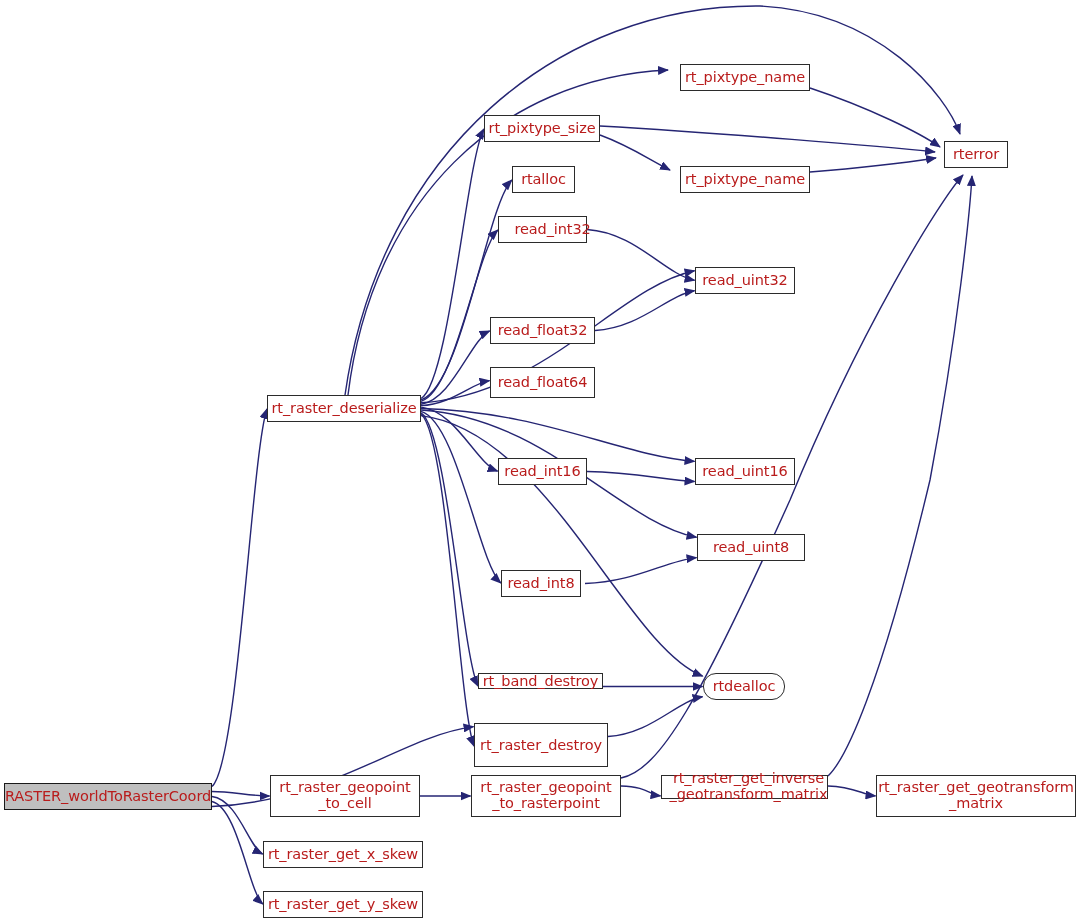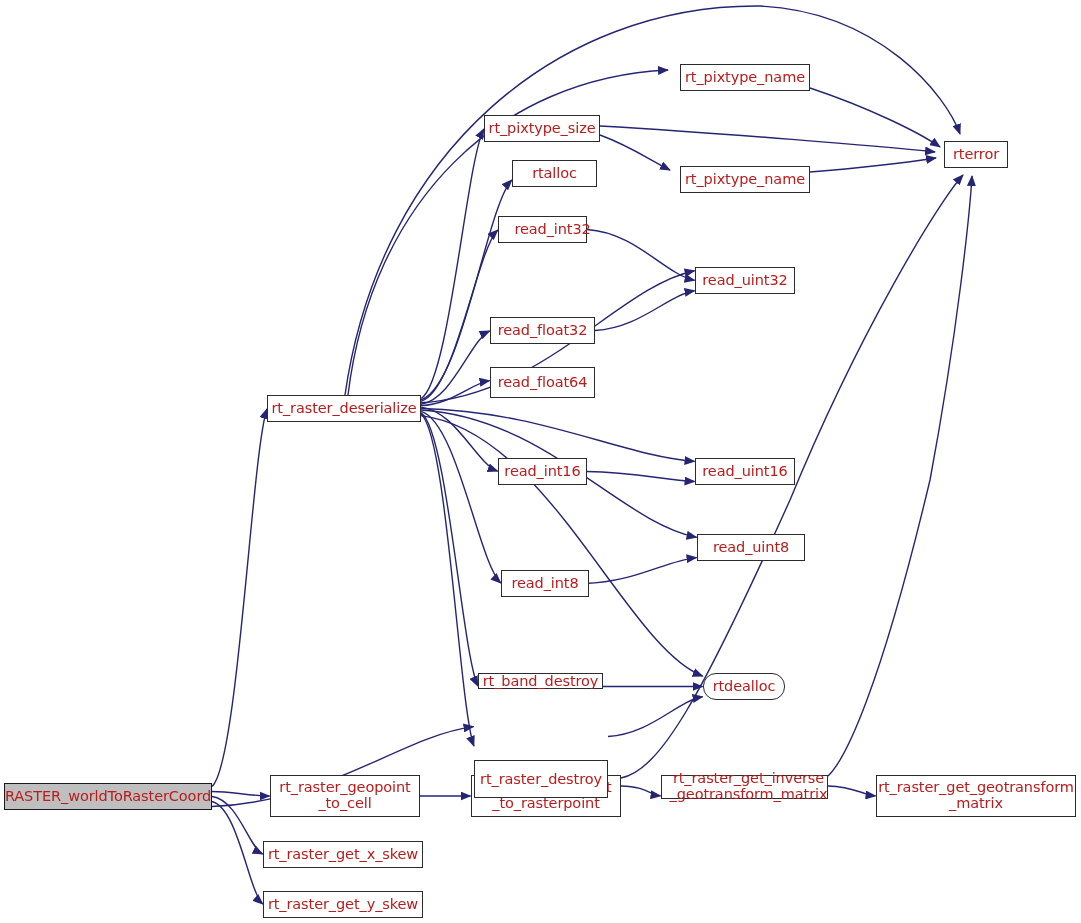--- a/index.html
+++ b/index.html
@@ -72,26 +72,26 @@
 _to_rasterpoint</div>
       <div class="node two-line" style="left: 661px; top: 775px; width: 167px; height: 24px; padding-left: 8px;">rt_raster_get_inverse
 _geotransform_matrix</div>
       <div class="node two-line" style="left: 876px; top: 775px; width: 200px; height: 42px;">rt_raster_get_geotransform
 _matrix</div>
       <div class="node" style="left: 267px; top: 395px; width: 154px; height: 27px;">rt_raster_deserialize</div>
       <div class="node" style="left: 680px; top: 64px; width: 130px; height: 27px;">rt_pixtype_name</div>
       <div class="node" style="left: 484px; top: 115px; width: 116px; height: 27px;">rt_pixtype_size</div>
       <div class="node" style="left: 680px; top: 166px; width: 130px; height: 27px;">rt_pixtype_name</div>
       <div class="node" style="left: 944px; top: 141px; width: 64px; height: 27px;">rterror</div>
-      <div class="node" style="left: 512px; top: 160px; width: 85px; height: 27px;">rtalloc</div>
+      <div class="node" style="left: 512px; top: 166px; width: 63px; height: 27px;">rtalloc</div>
       <div class="node" style="left: 498px; top: 216px; width: 89px; height: 27px; padding-left: 20px;">read_int32</div>
       <div class="node" style="left: 695px; top: 267px; width: 100px; height: 27px;">read_uint32</div>
       <div class="node" style="left: 490px; top: 317px; width: 105px; height: 27px;">read_float32</div>
       <div class="node" style="left: 490px; top: 367px; width: 105px; height: 31px;">read_float64</div>
       <div class="node" style="left: 498px; top: 458px; width: 89px; height: 27px;">read_int16</div>
       <div class="node" style="left: 695px; top: 458px; width: 100px; height: 27px;">read_uint16</div>
       <div class="node" style="left: 697px; top: 534px; width: 108px; height: 27px;">read_uint8</div>
-      <div class="node" style="left: 501px; top: 570px; width: 88px; height: 27px;">read_int8</div>
+      <div class="node" style="left: 501px; top: 570px; width: 80px; height: 27px;">read_int8</div>
       <div class="node" style="left: 478px; top: 673px; width: 125px; height: 16px;">rt_band_destroy</div>
       <div class="node" style="left: 703px; top: 673px; width: 82px; height: 27px; border-radius: 13px;">rtdealloc</div>
-      <div class="node" style="left: 474px; top: 723px; width: 134px; height: 38px; margin-top: 37px;">rt_raster_destroy</div>
+      <div class="node" style="left: 474px; top: 723px; width: 134px; height: 44px;">rt_raster_destroy</div>
     </div>
 </div>
 
 </body></html>

